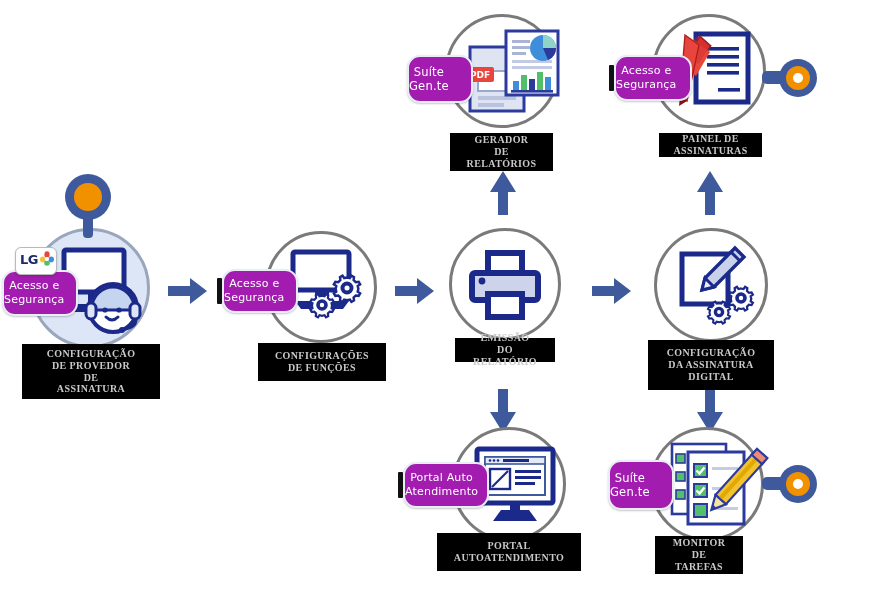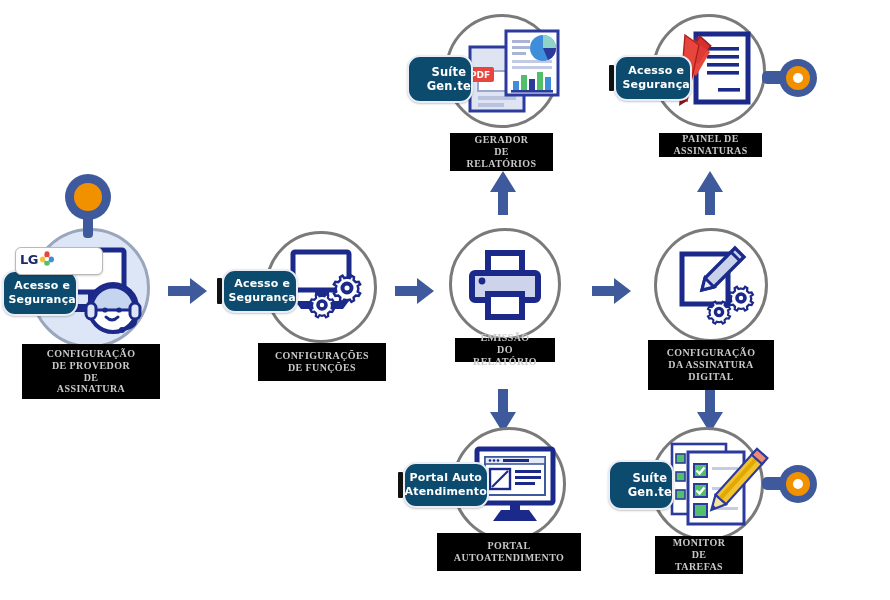--- a/index.html
+++ b/index.html
@@ -41,49 +41,48 @@
     display:flex;align-items:center;justify-content:center;
     letter-spacing:.4px;
     line-height:1.18;
     text-transform:uppercase;
     box-sizing:border-box;
     padding:4px 22px;
   }
   
   .pill{
     position:absolute;
-    background:#0c4a6e;
+    background:#a21caf;
     color:#ffffff;
     border-radius:13px;
     border:2px solid #e9edf6;
-    display:flex;align-items:center;justify-content:flex-end;
+    display:flex;align-items:center;justify-content:flex-start;
     text-align:center;
     font-family:"DejaVu Sans", sans-serif;
-    font-weight:700;
+    font-weight:400;
     line-height:1.25;
     box-sizing:border-box;
     box-shadow:0 1px 2px rgba(0,0,0,.22);
     z-index:6;
     letter-spacing:.2px;
   }
   .pill .tick{
     position:absolute;left:-7px;top:50%;transform:translateY(-50%);
     width:5px;height:26px;background:#111;border-radius:1px;
   }
 
   
   .lg-badge{
     position:absolute;
     width:40px;height:26px;
     background:#ffffff;
     border:1px solid #b9b9b9;
     border-radius:6px;
     z-index:8;
     box-shadow:0 1px 2px rgba(0,0,0,.18);
-    padding-left:46px;
   }
   .lg-badge .lg-text{
     position:absolute;left:4px;top:4px;
     font-family:"DejaVu Sans", sans-serif;
     font-weight:700;font-size:13px;color:#1b2a6b;letter-spacing:-.5px;
   }
 
   
   .keymark{position:absolute;z-index:7;}
 

